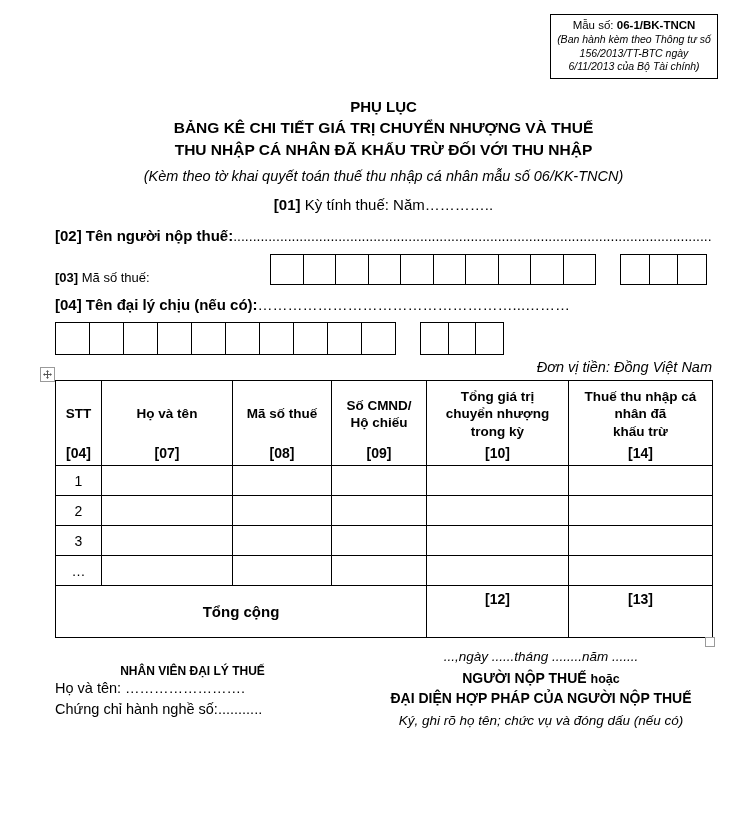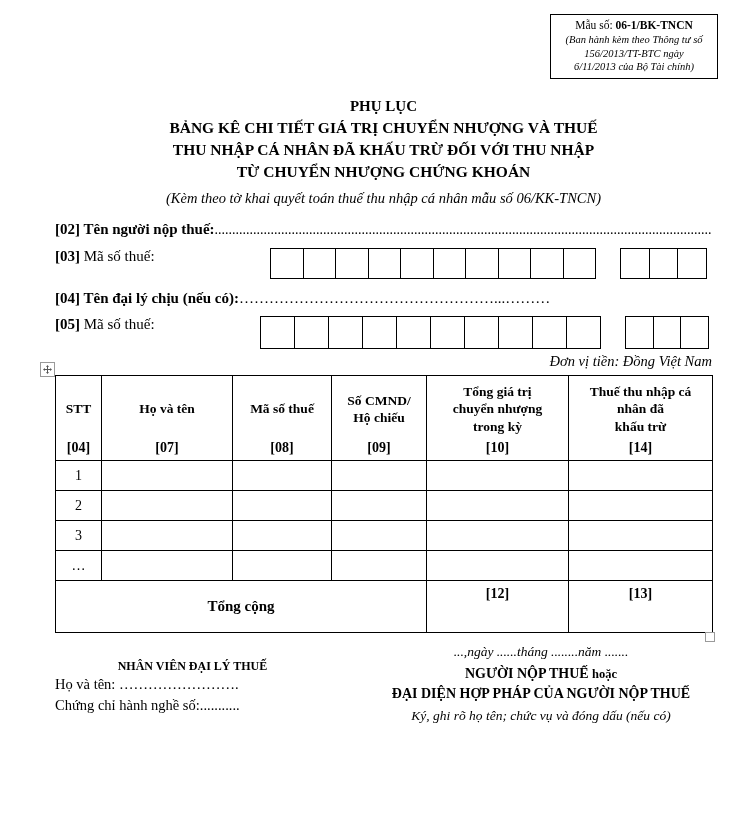--- a/index.html
+++ b/index.html
@@ -1,20 +1,20 @@
 <!DOCTYPE html>
 <html><head>
 <meta charset="utf-8">
 <style>
   html,body{margin:0;padding:0;background:#fff;}
   .page{
     position:relative;
     width:756px;height:760px;
     background:#fff;color:#000;
-    font-family:Liberation Serif, serif;
+    font-family:Liberation Sans, sans-serif;
     overflow:hidden;
     box-sizing:border-box;
     padding:0 44px 0 55px;
   }
   
   .form-box{
     position:absolute;top:14px;right:38px;width:168px;
     border:1.5px solid #000;text-align:center;
     padding:3px 2px 4px;box-sizing:border-box;background:#fff;
   }
@@ -25,21 +25,21 @@
   .title-block{padding-top:96px;text-align:center;}
   .title-heading{font-weight:bold;font-size:15px;line-height:21px;}
   .title-line{font-weight:bold;font-size:15.5px;line-height:22px;}
   .subtitle{font-style:italic;font-size:14.5px;margin-top:7px;}
   
   .field-01{margin-top:12px;text-align:center;font-size:15px;}
   .bold{font-weight:bold;}
   .field-line{display:flex;align-items:baseline;font-size:15px;margin-top:14px;}
   .dots-fill{flex:1;overflow:hidden;white-space:nowrap;font-size:14px;}
   .dots-fixed{width:358px;overflow:hidden;white-space:nowrap;font-size:15px;}
-  .mst-line{display:flex;align-items:flex-start;margin-top:10px;font-size:15px;}
+  .mst-line{display:flex;align-items:flex-end;margin-top:10px;font-size:13px;}
   .mst-label-03{width:215px;}
   .mst-label-05{width:205px;}
   .mst-group{display:inline-flex;border:1.5px solid #000;}
   .mst-cell{display:block;width:31.5px;height:29px;border-right:1.5px solid #000;background:#fff;}
   .mst-group .mst-cell:last-child{border-right:none;}
   .mst-gap{width:24px;}
   .mst-line-05 .mst-cell{width:33px;height:31px;}
   .mst-sub .mst-cell{width:27.5px;}
   .mst-line-05 .mst-sub .mst-cell{width:26.5px;}
   
@@ -87,24 +87,26 @@
     <div class="fb-line1"><span>Mẫu số:</span> <span class="fb-code">06-1/BK-TNCN</span></div>
     <div class="fb-issued">(Ban hành kèm theo Thông tư số</div>
     <div class="fb-issued">156/2013/TT-BTC ngày</div>
     <div class="fb-issued">6/11/2013 của Bộ Tài chính)</div>
   </div>
 
   <div class="title-block">
     <div class="title-heading">PHỤ LỤC</div>
     <div class="title-line">BẢNG KÊ CHI TIẾT GIÁ TRỊ CHUYỂN NHƯỢNG VÀ THUẾ</div>
     <div class="title-line">THU NHẬP CÁ NHÂN ĐÃ KHẤU TRỪ ĐỐI VỚI THU NHẬP</div>
-    <div class="title-line">TỪ CHUYỂN NHƯỢNG CHỨNG KHOÁN</div>
     <div class="subtitle">(Kèm theo tờ khai quyết toán thuế thu nhập cá nhân mẫu số 06/KK-TNCN)</div>
   </div>
 
+  <div class="field-01">
+    <span class="bold">[01]</span><span> Kỳ tính thuế: Năm</span><span>…………..</span>
+  </div>
 
   <div class="field-line">
     <span class="bold" style="white-space:nowrap;text-align:right;"><span>[02]</span><span> Tên người nộp thuế: </span></span>
     <span class="dots-fill">.................................................................................................................................................................................................................................</span>
   </div>
 
   <div class="mst-line">
     <span class="mst-label-03"><span class="bold">[03]</span><span> Mã số thuế:</span></span>
     <span class="mst-group">
         <span class="mst-cell"></span>
@@ -125,21 +127,20 @@
         <span class="mst-cell"></span>
       </span>
   </div>
 
   <div class="field-line" style="margin-top:11px;">
     <span class="bold" style="white-space:nowrap;"><span>[04]</span><span> Tên đại lý chịu (nếu có):</span></span>
     <span class="dots-fixed">……………………………………………...………</span>
   </div>
 
   <div class="mst-line mst-line-05" style="margin-top:9px;">
-    <span class="mst-label-05"><span class="bold">[05]</span><span> Mã số thuế:</span></span>
     <span class="mst-group">
         <span class="mst-cell"></span>
         <span class="mst-cell"></span>
         <span class="mst-cell"></span>
         <span class="mst-cell"></span>
         <span class="mst-cell"></span>
         <span class="mst-cell"></span>
         <span class="mst-cell"></span>
         <span class="mst-cell"></span>
         <span class="mst-cell"></span>

